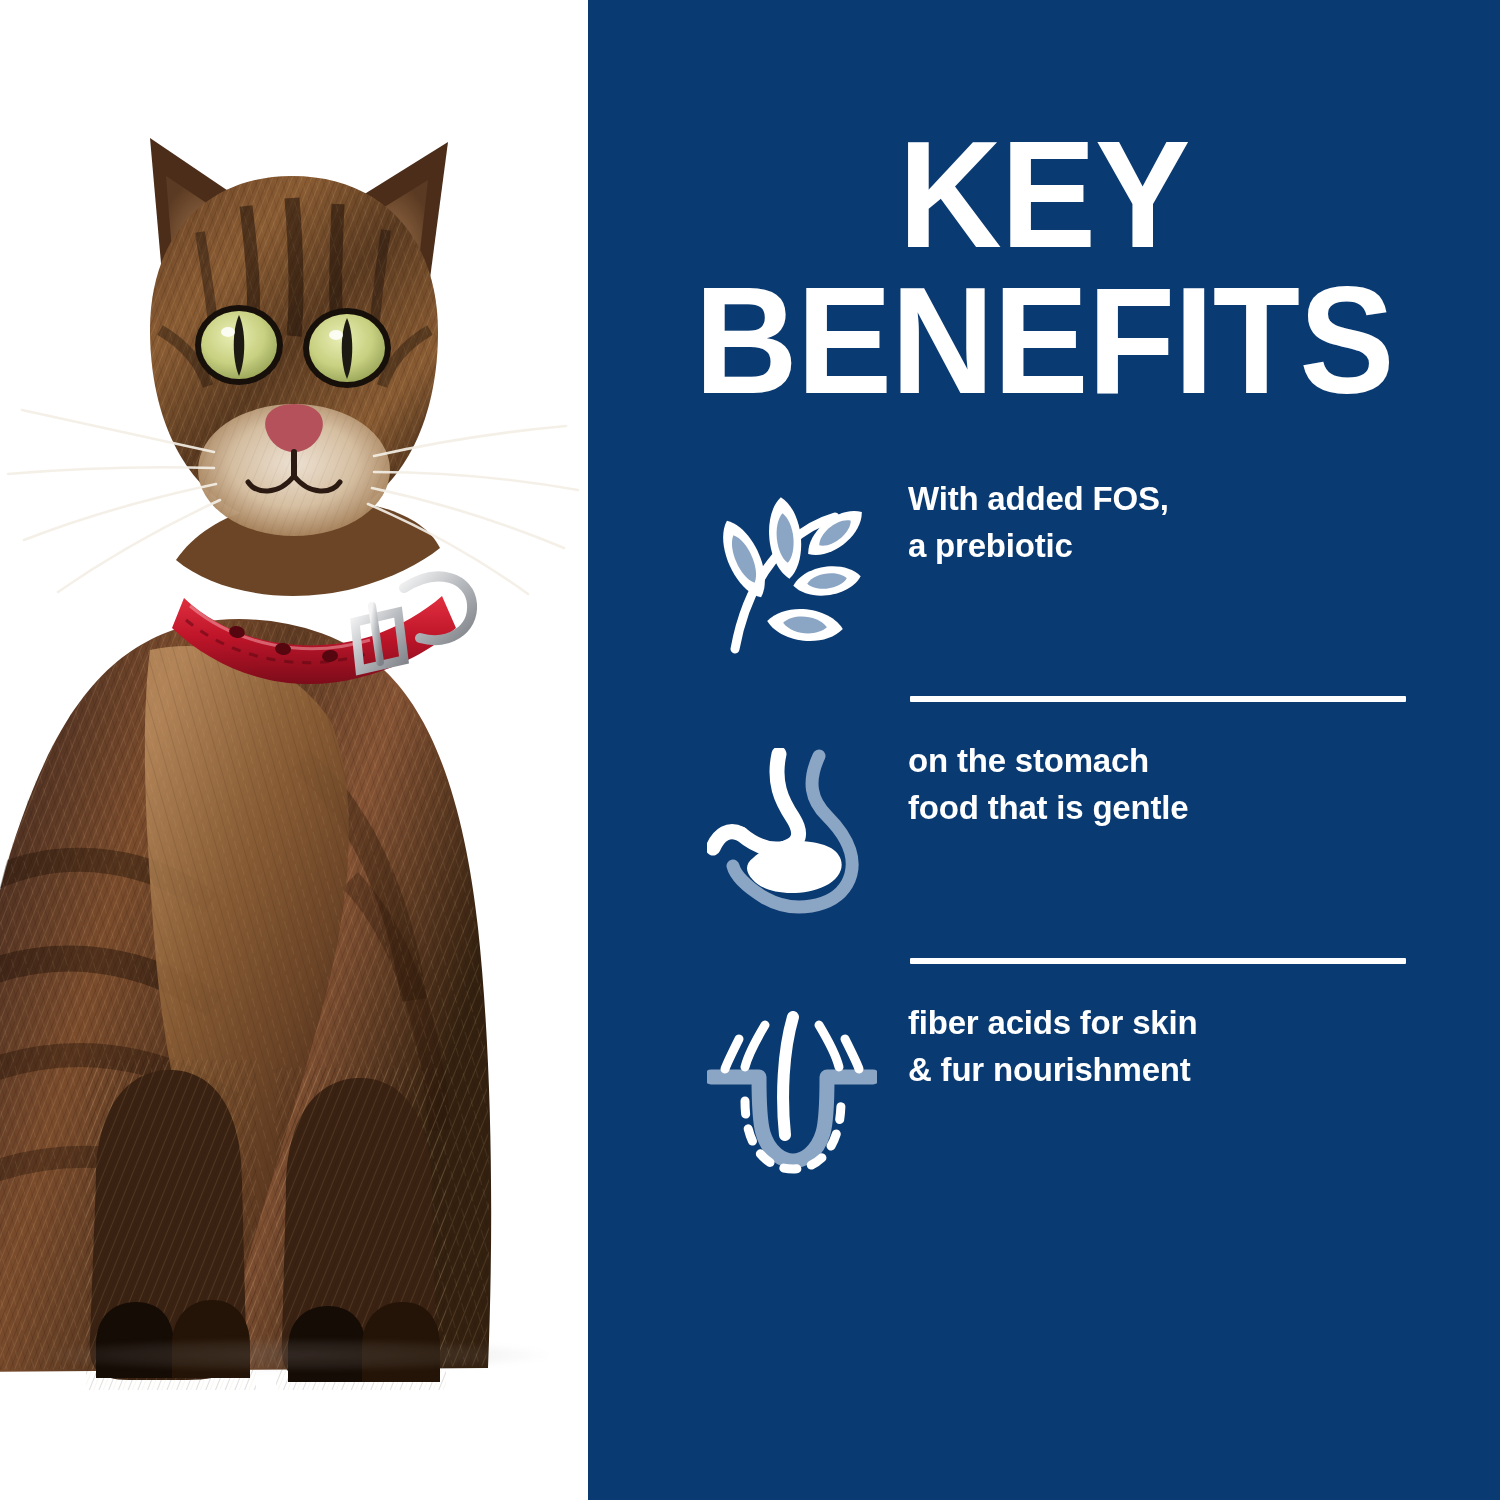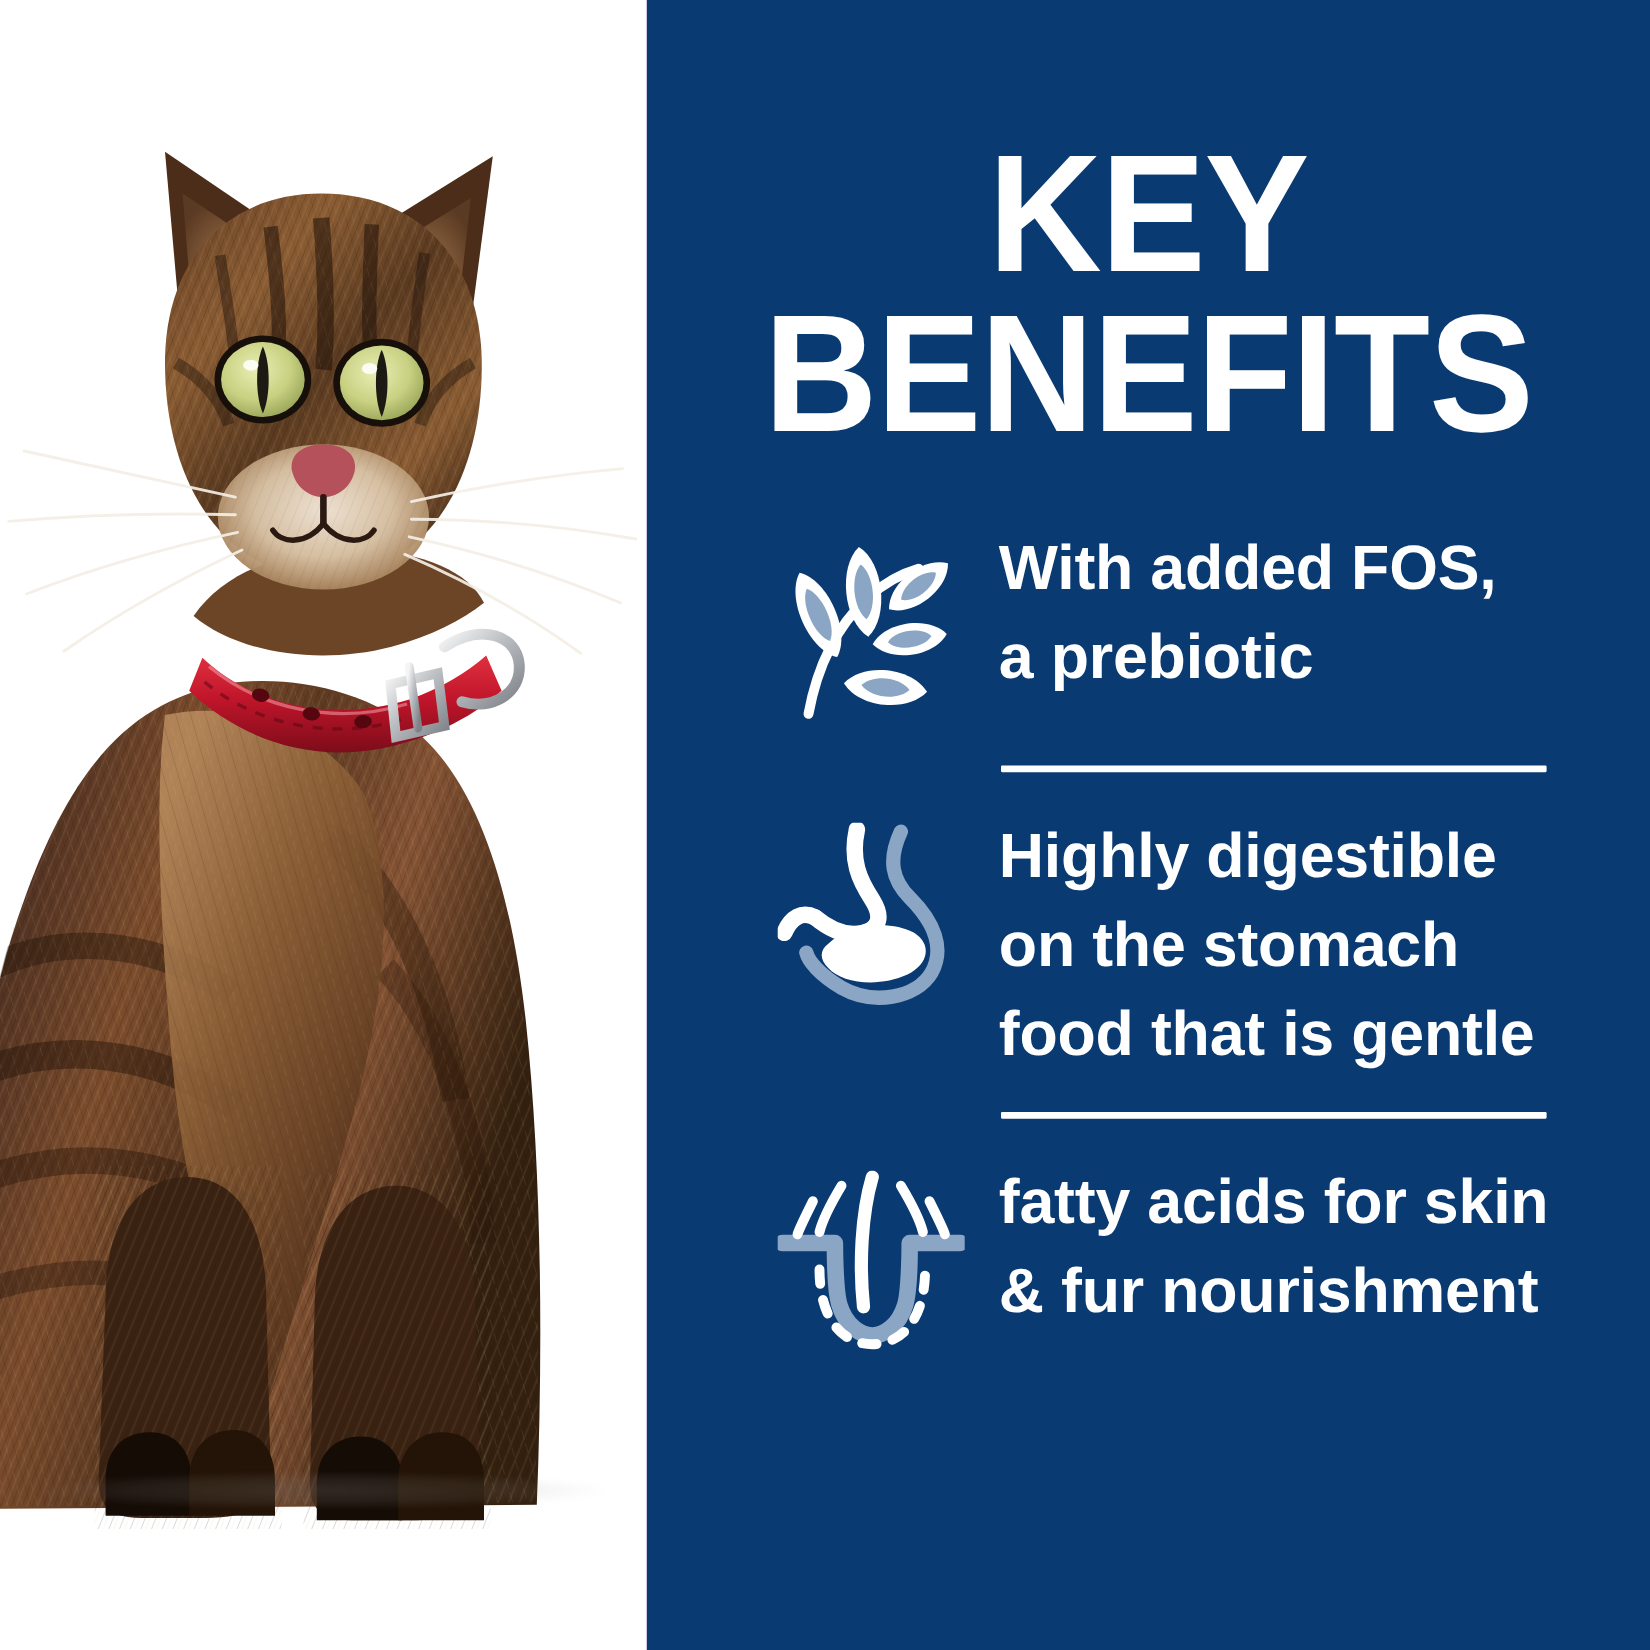--- a/index.html
+++ b/index.html
@@ -80,21 +80,21 @@
     align-items:center;
     justify-content:center;
     padding-top:4px;
   }
   .benefit-icon svg { display:block; }
   .benefit-text {
     flex:1 1 auto;
     color:#ffffff;
     font-family:"Liberation Sans", sans-serif;
     font-weight:bold;
-    font-size:57px;
+    font-size:33px;
     line-height:1.42;
     letter-spacing:-0.2px;
     padding-top:6px;
   }
   .benefit-text .bl { display:block; white-space:nowrap; }
 
   .divider {
     height:6px;
     background:#ffffff;
     margin:30px 0 30px 234px;
@@ -383,21 +383,20 @@
             <path d="M34 86 C 22 80, 12 86, 6 100" fill="none" stroke="#ffffff" stroke-width="15" stroke-linecap="round"></path>
 
             <path d="M46 110
                      C 64 92, 102 88, 124 100
                      C 140 110, 138 128, 118 138
                      C 92 150, 58 146, 46 132
                      C 38 124, 38 116, 46 110 Z" fill="#ffffff"></path>
           </svg>
         </div>
         <div class="benefit-text">
-          <span class="bl">Highly digestible</span>
           <span class="bl">on the stomach</span>
           <span class="bl">food that is gentle</span>
         </div>
       </div>
 
       <div class="divider"></div>
 
       <div class="benefit">
         <div class="benefit-icon">
           <svg width="170" height="166" viewBox="0 0 170 166" xmlns="http://www.w3.org/2000/svg">
@@ -415,20 +414,20 @@
               <path d="M58 14 C 46 34, 40 48, 38 56"></path>
               <path d="M32 28 C 24 44, 20 52, 18 58"></path>
               <path d="M112 14 C 124 34, 130 48, 132 56"></path>
               <path d="M138 28 C 146 44, 150 52, 152 58"></path>
             </g>
 
             <path d="M38 90 C 38 134, 58 158, 86 158 C 114 158, 134 134, 134 90" fill="none" stroke="#ffffff" stroke-width="9" stroke-linecap="round" stroke-dasharray="13 15"></path>
           </svg>
         </div>
         <div class="benefit-text">
-          <span class="bl">fatty acids for skin</span>
+          <span class="bl">fiber acids for skin</span>
           <span class="bl">&amp; fur nourishment</span>
         </div>
       </div>
 
     </div>
   </div>
 </div>
 
 </body></html>

